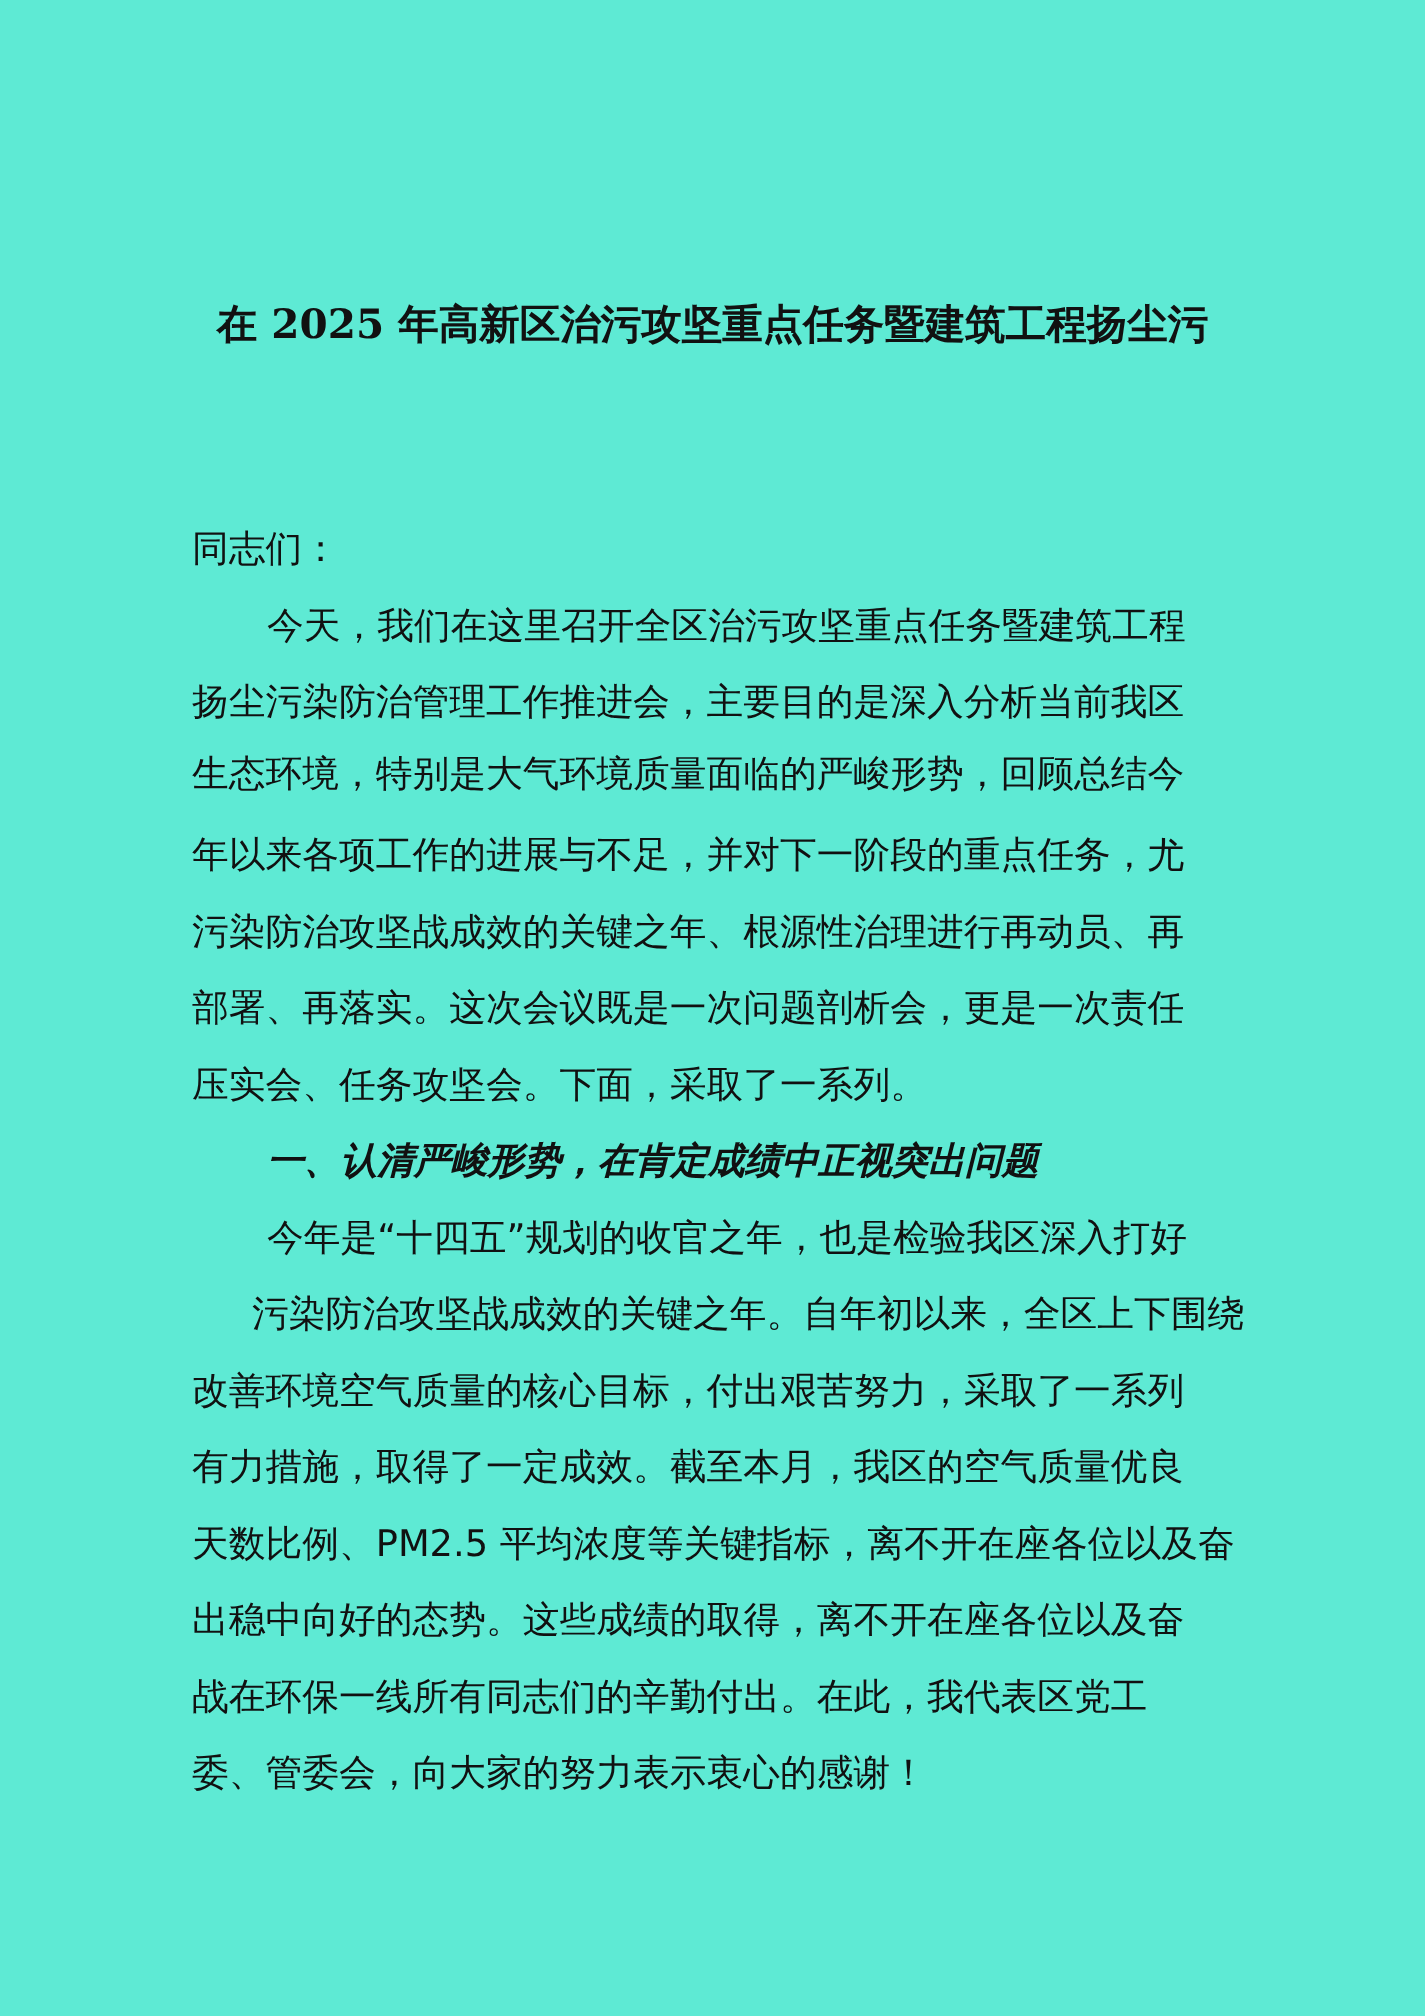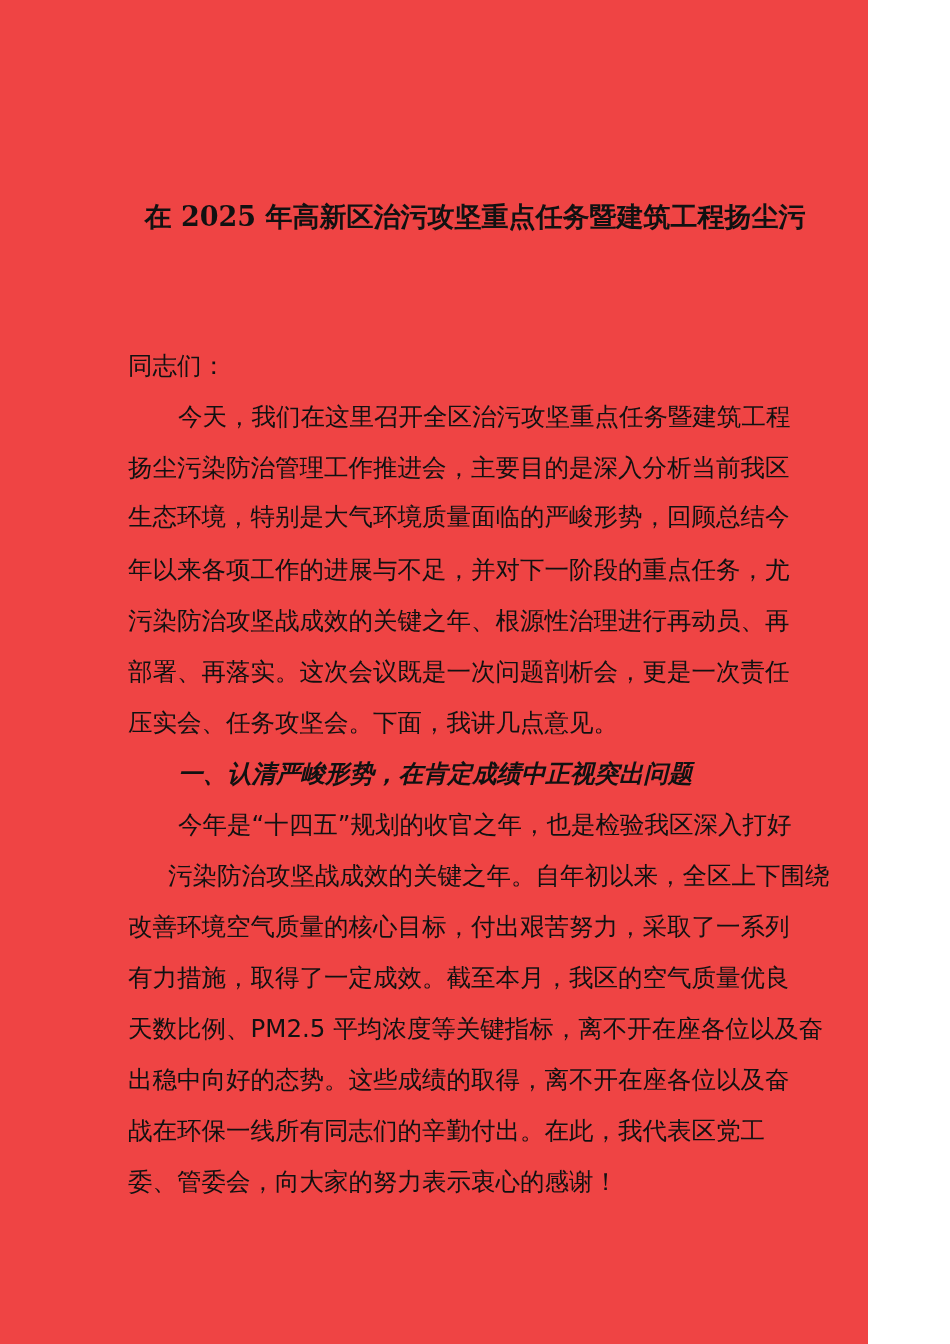--- a/index.html
+++ b/index.html
@@ -1,18 +1,18 @@
 <!DOCTYPE html>
 <html><head>
 <meta charset="utf-8">
 <style>
   html, body { margin: 0; padding: 0; background: #ffffff; }
   body { width: 950px; height: 1344px; position: relative; overflow: hidden;
          font-family: "DejaVu Sans", "Liberation Sans", sans-serif; color: #111111; }
-  .page { position: absolute; left: 0; top: 0; width: 868px; height: 1344px; background: #ef4444; }
+  .page { position: absolute; left: 0; top: 0; width: 950px; height: 1344px; background: #5eead4; }
   .title { position: absolute; left: 100px; width: 750px; text-align: center;
            font-family: "DejaVu Serif", "Liberation Serif", serif; font-weight: bold;
            font-size: 27px; line-height: 50px; letter-spacing: 0px; color: #111; }
   .title-1 { top: 192px; }
   .title-2 { top: 242px; }
   .body { position: absolute; left: 128px; width: 700px; font-size: 24.5px; line-height: 51px; }
   .line { position: absolute; left: 0; white-space: nowrap; height: 51px; }
   .bold { font-weight: bold; }
 </style>
 </head>
@@ -23,21 +23,21 @@
 
   <div class="body" style="top:340px;">
     <div class="line" style="top:0px;">同志们：</div>
 
     <div class="line" style="top:51px; left:50px;">今天，我们在这里召开全区治污攻坚重点任务暨建筑工程</div>
     <div class="line" style="top:102px;text-align:right;">扬尘污染防治管理工作推进会，主要目的是深入分析当前我区</div>
     <div class="line" style="top:153px;font-family:Liberation Mono, monospace;">生态环境，特别是大气环境质量面临的严峻形势，回顾总结今</div>
     <div class="line" style="top:204px;">年以来各项工作的进展与不足，并对下一阶段的重点任务，尤</div>
     <div class="line" style="top:255px;">污染防治攻坚战成效的关键之年、根源性治理进行再动员、再</div>
     <div class="line" style="top:306px;">部署、再落实。这次会议既是一次问题剖析会，更是一次责任</div>
-    <div class="line" style="top:357px;">压实会、任务攻坚会。下面，我讲几点意见。</div>
+    <div class="line" style="top:357px;">压实会、任务攻坚会。下面，采取了一系列。</div>
 
     <div class="line bold" style="top:408px; left:50px;font-style:italic;">一、认清严峻形势，在肯定成绩中正视突出问题</div>
 
     <div class="line" style="top:459px; left:50px;">今年是“十四五”规划的收官之年，也是检验我区深入打好</div>
     <div class="line" style="top:510px;margin-left:40px;">污染防治攻坚战成效的关键之年。自年初以来，全区上下围绕</div>
     <div class="line" style="top:561px;">改善环境空气质量的核心目标，付出艰苦努力，采取了一系列</div>
     <div class="line" style="top:612px;">有力措施，取得了一定成效。截至本月，我区的空气质量优良</div>
     <div class="line" style="top:663px;">天数比例、PM2.5 平均浓度等关键指标，离不开在座各位以及奋</div>
     <div class="line" style="top:714px;">出稳中向好的态势。这些成绩的取得，离不开在座各位以及奋</div>
     <div class="line" style="top:765px;">战在环保一线所有同志们的辛勤付出。在此，我代表区党工</div>

